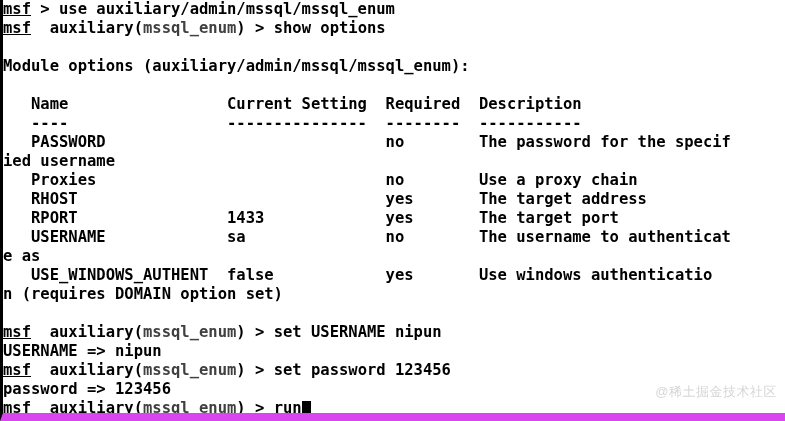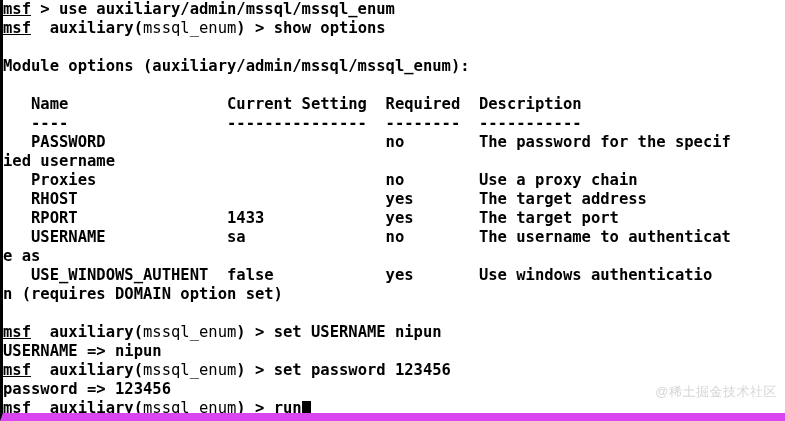--- a/index.html
+++ b/index.html
@@ -48,22 +48,22 @@
   .line.blank {
     color: transparent;
   }
 
   .msf {
     text-decoration: underline;
     text-underline-offset: 1px;
   }
 
   .modname {
-    color: #000000;
-    font-weight: 400;
+    color: #404040;
+    font-weight: 700;
   }
 
   .cursor {
     display: inline-block;
     width: 9.45px;
     height: 15px;
     vertical-align: -3px;
     background: #000000;
   }
 

